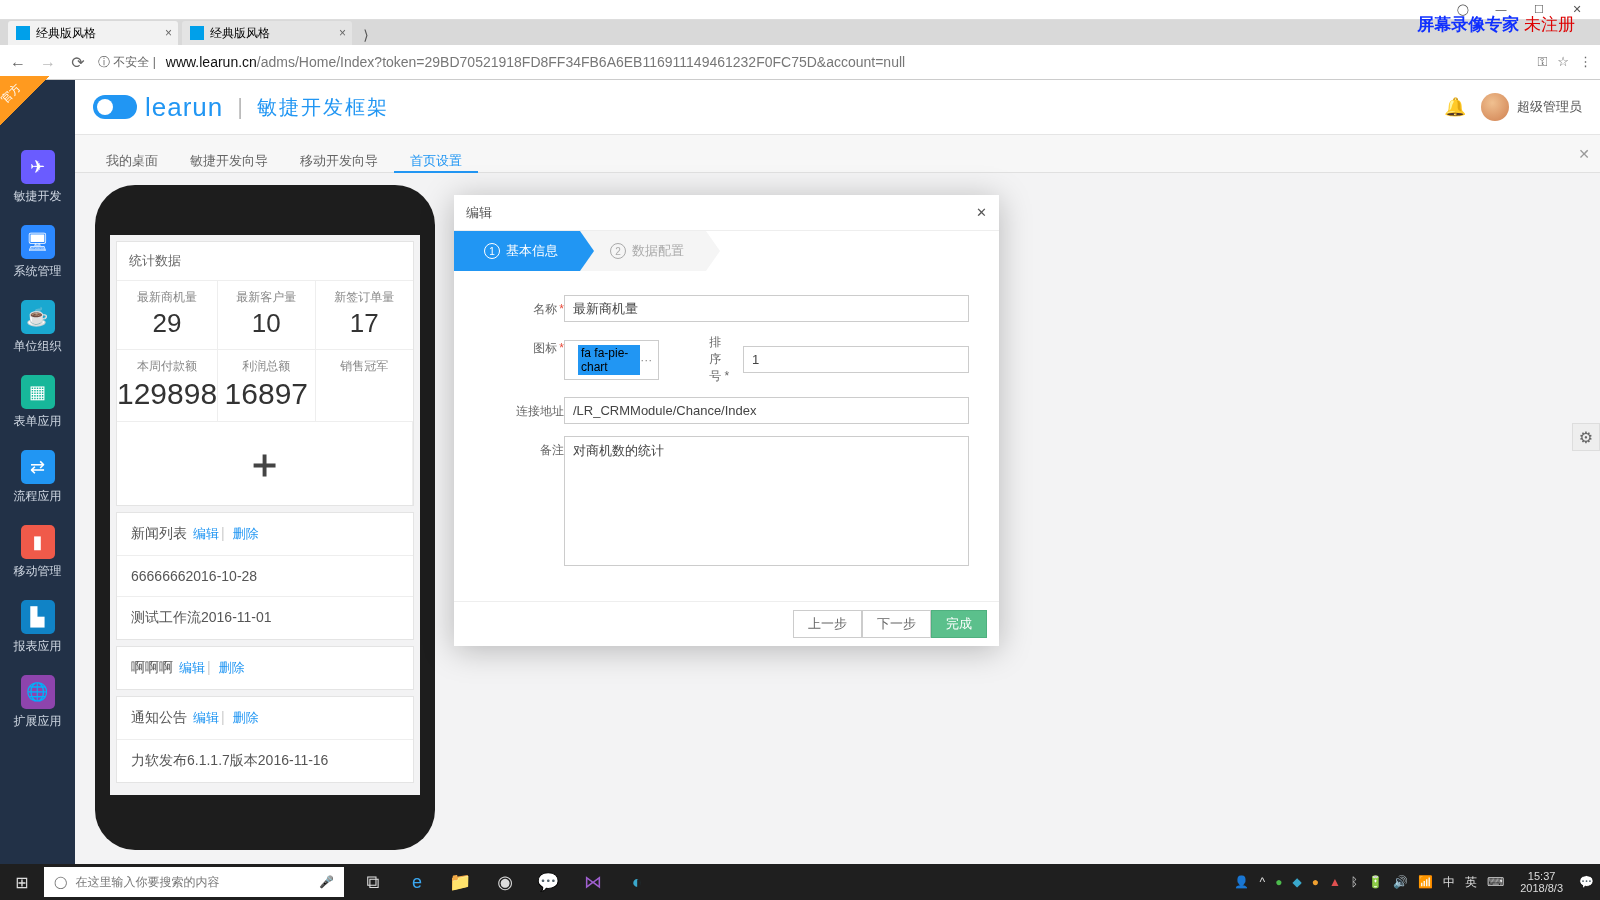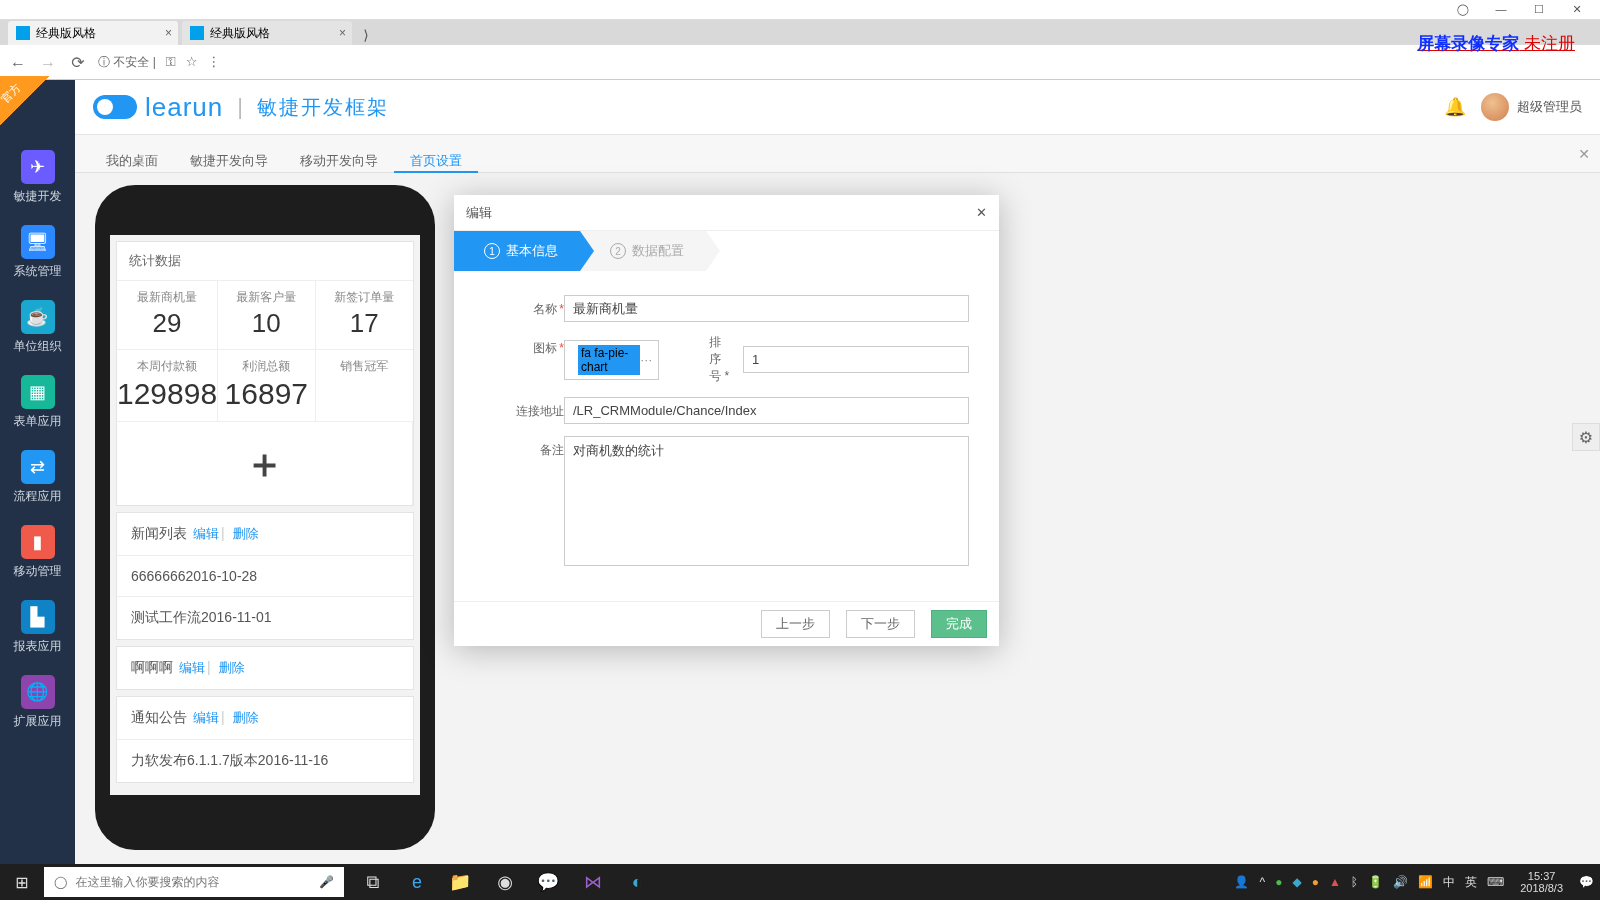--- a/index.html
+++ b/index.html
@@ -2,21 +2,21 @@
 <html><head>
 <meta charset="utf-8">
 <style>
 * { margin: 0; padding: 0; box-sizing: border-box; font-family: "Microsoft YaHei", Arial, sans-serif; }
 html, body { width: 1600px; height: 900px; overflow: hidden; background: #fff; }
 
 
 .win-titlebar { height: 20px; background: #fff; border-bottom: 1px solid #ddd; display: flex; align-items: center; justify-content: flex-end; font-size: 11px; color: #555; }
 .win-titlebar .win-icons { display: flex; gap: 8px; padding-right: 8px; }
 .win-titlebar .win-icons span { width: 30px; text-align: center; cursor: default; }
-.unreg { position: absolute; right: 25px; top: 32px; font-family: SimSun; font-size: 17px; color: #d00; text-decoration: underline; }
+.unreg { position: absolute; right: 25px; top: 13px; font-family: SimSun; font-size: 17px; color: #d00; }
 .unreg b { color: #1030ff; font-weight: bold; }
 
 
 .tab-strip { height: 25px; background: #d9d9d9; display: flex; align-items: flex-end; padding-left: 8px; }
 .tab { height: 24px; background: #f2f2f2; padding: 0 24px 0 8px; font-size: 12px; display: flex; align-items: center; position: relative; border-radius: 3px 3px 0 0; margin-right: 4px; min-width: 170px; }
 .tab.inactive { background: #e4e4e4; }
 .tab .favicon { width: 14px; height: 14px; background: #00a0ea; margin-right: 6px; display: inline-block; }
 .tab .close { position: absolute; right: 6px; font-size: 12px; color: #666; }
 .addtab { width: 20px; height: 18px; font-size: 14px; color: #555; text-align: center; }
 
@@ -88,21 +88,21 @@
 .flabel .req { color: #e74c3c; margin-left: 2px; }
 .finput { flex: 1; }
 .finput input, .finput textarea { width: 100%; border: 1px solid #ccc; padding: 5px 8px; font-size: 13px; color: #444; font-family: inherit; }
 .finput textarea { height: 130px; resize: none; padding-left: 8px; }
 .iconpick { display: flex; gap: 10px; align-items: center; }
 .iconpick .picker { width: 165px; border: 1px solid #ccc; padding: 4px 6px; display: flex; justify-content: space-between; align-items: center; }
 .iconpick .sel { background: #2196f3; color: #000000; font-size: 12px; padding: 1px 3px; margin-left: 7px; }
 .iconpick .dots { color: #888; font-size: 12px; }
 .sortlbl { font-size: 12px; color: #666; margin-left: 40px; }
 .sortin { width: 165px; border: 1px solid #ccc; padding: 5px 8px; font-size: 13px; }
-.modal-f { border-top: 1px solid #eee; padding: 8px 12px; display: flex; justify-content: flex-end; gap: 16px; }
+.modal-f { border-top: 1px solid #eee; padding: 8px 12px; display: flex; justify-content: flex-end; gap: 0; }
 .btn { border: 1px solid #ccc; background: #fff; padding: 4px 14px; font-size: 13px; color: #666; cursor: pointer; }
 .btn.primary { background: #5bc08c; border-color: #4fb07f; color: #fff; }
 
 
 .taskbar { position: absolute; left: 0; right: 0; bottom: 0; height: 36px; background: #1f1f1f; display: flex; align-items: center; color: #ddd; font-size: 12px; z-index: 100; }
 .taskbar .start { width: 44px; text-align: center; font-size: 16px; }
 .taskbar .search { flex: 0 0 300px; height: 30px; background: #fff; color: #777; display: flex; align-items: center; padding: 0 10px; gap: 8px; }
 .taskbar .search .mic { margin-left: auto; }
 .taskbar .apps { display: flex; gap: 2px; margin-left: 8px; }
 .taskbar .apps .a { width: 42px; height: 36px; display: flex; align-items: center; justify-content: center; font-size: 18px; }
@@ -135,20 +135,21 @@
   <div class="addtab">⟩</div>
 </div>
 
 <div class="unreg"><b>屏幕录像专家</b><span> 未注册</span></div>
 
 <div class="addr">
   <span class="navbtn">←</span>
   <span class="navbtn" style="color:#bbb">→</span>
   <span class="navbtn">⟳</span>
   <span class="lock">ⓘ <span>不安全</span> |</span>
+  <span class="url"><span class="host">www.learun.cn</span><span style="color:#777">/adms/Home/Index?token=29BD70521918FD8FF34FB6A6EB116911149461232F0FC75D&amp;account=null</span></span>
   <div class="right">
     <span>⚿</span>
     <span>☆</span>
     <span>⋮</span>
   </div>
 </div>
 
 <div class="app">
   <div class="ribbon">
       <span>官方</span>

